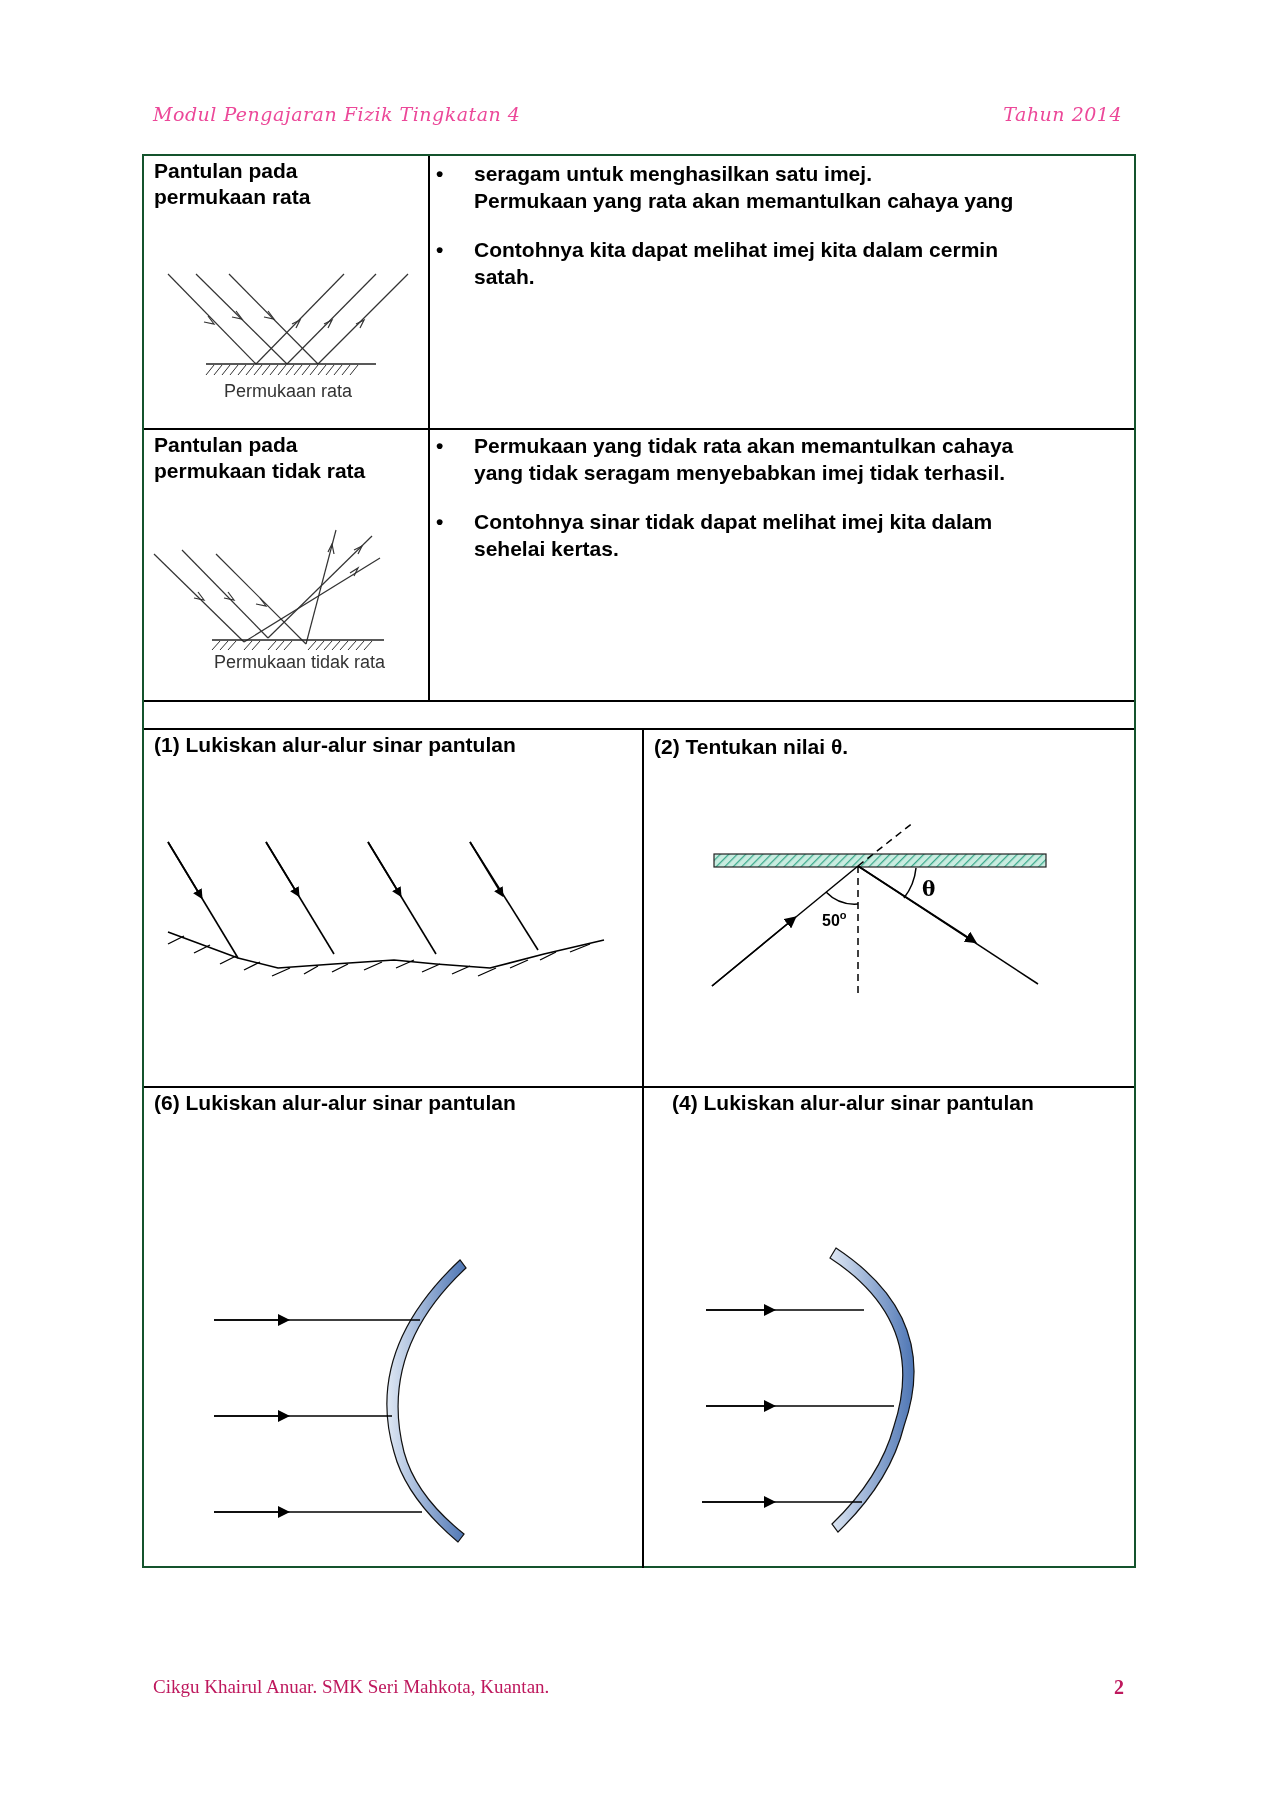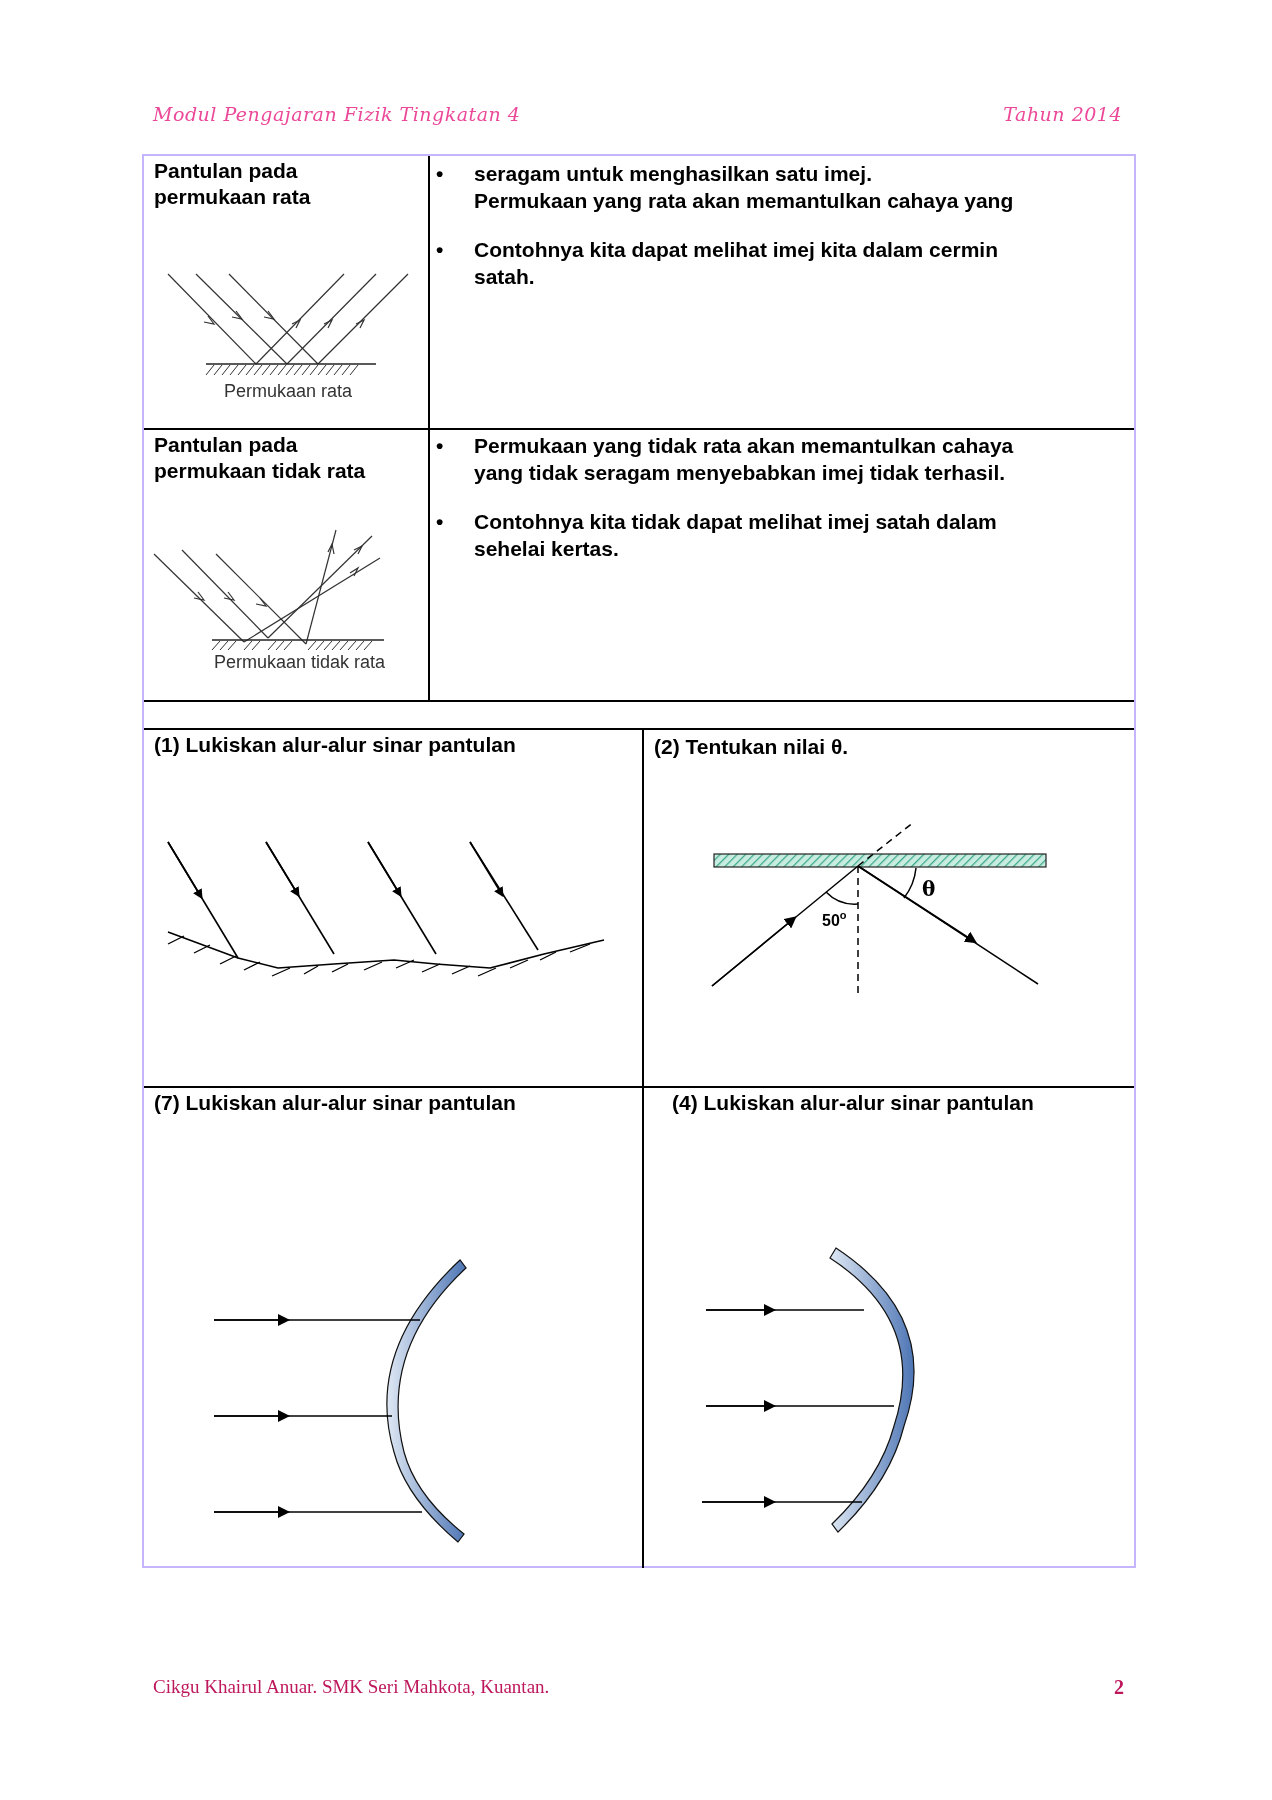--- a/index.html
+++ b/index.html
@@ -3,21 +3,21 @@
 <meta charset="utf-8">
 <style>
   html, body { margin:0; padding:0; background:#ffffff; }
   body { width:1272px; height:1800px; position:relative; overflow:hidden; font-family:"Liberation Sans", sans-serif; color:#000; }
   .hdr { position:absolute; top:103px; font-family:"DejaVu Serif", serif; font-style:italic; font-size:19px; letter-spacing:0.5px; color:#ec4899; }
   .hdr-left { left:153px; }
   .hdr-right { right:150px; }
   .ftr { position:absolute; top:1676px; font-family:Liberation Serif, serif; font-size:19px; color:#be185d; }
   .ftr-left { left:153px; }
   .ftr-right { right:148px; font-weight:bold; font-size:20px; }
-  .tbl { position:absolute; left:142px; top:154px; width:994px; height:1414px; border:2px solid #c4b5fd; box-sizing:border-box; }
+  .tbl { position:absolute; left:142px; top:154px; width:994px; height:1414px; border:2px solid #14532d; box-sizing:border-box; }
   .hline { position:absolute; left:0; right:0; height:0; border-top:2px solid #000; }
   .vline { position:absolute; width:0; border-left:2px solid #000; }
   .cell-title { position:absolute; font-weight:bold; font-size:21px; line-height:26px; }
   .bullets { position:absolute; margin:0; padding:0; list-style:none; font-weight:bold; font-size:21px; line-height:27px; }
   .bullets li { position:relative; padding-left:44px; margin-bottom:22px; }
   .bullets li .dot { position:absolute; left:6px; top:0; }
   .section-title { position:absolute; left:0; right:0; text-align:center; font-weight:bold; font-size:21px; line-height:26px; }
   .q-title { position:absolute; font-weight:bold; font-size:21px; line-height:26px; }
   svg { position:absolute; overflow:visible; }
   .cap { font-family:"Liberation Sans", sans-serif; font-size:18px; fill:#333; }
@@ -134,21 +134,21 @@
     <text class="cap" x="70" y="240">Permukaan tidak rata</text>
   </svg>
   <ul class="bullets" style="left:286px; top:276px; width:700px;">
     <li>
         <span class="dot">•</span>
         <div>Permukaan yang tidak rata akan memantulkan cahaya</div>
         <div>yang tidak seragam menyebabkan imej tidak terhasil.</div>
       </li>
     <li>
         <span class="dot">•</span>
-        <div>Contohnya kita tidak dapat melihat imej satah dalam</div>
+        <div>Contohnya sinar tidak dapat melihat imej kita dalam</div>
         <div>sehelai kertas.</div>
       </li>
   </ul>
 
 
   <div class="q-title" style="left:10px; top:576px;">(1) Lukiskan alur-alur sinar pantulan</div>
   <svg style="left:0; top:572px;" width="498" height="358">
     <defs>
       <marker id="ah" markerWidth="10" markerHeight="10" refX="5" refY="5" orient="auto" markerUnits="userSpaceOnUse">
         <path d="M0,0 L10,5 L0,10 Z" fill="#000"></path>
@@ -203,21 +203,21 @@
       <line x1="216" y1="138" x2="330" y2="212" marker-end="url(#ah2)"></line>
       <line x1="216" y1="138" x2="216" y2="270" stroke-dasharray="7,5"></line>
       <line x1="216" y1="138" x2="272" y2="94" stroke-dasharray="7,5"></line>
       <path d="M184,164 A40,40 0 0 0 216,176"></path>
       <path d="M274,140 A58,58 0 0 1 262,170"></path>
     </g>
     <text x="180" y="198" font-family="Liberation Sans, sans-serif" font-weight="bold" font-size="16" fill="#000"><tspan>50</tspan><tspan dy="-7" font-size="11">o</tspan></text>
     <text x="280" y="168" font-family="DejaVu Serif, serif" font-weight="bold" font-size="20" fill="#000">θ</text>
   </svg>
 
-  <div class="q-title" style="left:10px; top:934px;">(7) Lukiskan alur-alur sinar pantulan</div>
+  <div class="q-title" style="left:10px; top:934px;">(6) Lukiskan alur-alur sinar pantulan</div>
   <svg style="left:0; top:930px;" width="498" height="482">
     <defs>
       <linearGradient id="g3" x1="0" y1="0" x2="1" y2="0">
         <stop offset="0" stop-color="#dfe8f4"></stop>
         <stop offset="1" stop-color="#4d75b4"></stop>
       </linearGradient>
       <marker id="ah3" markerWidth="12" markerHeight="12" refX="6" refY="6" orient="auto" markerUnits="userSpaceOnUse">
         <path d="M0,0 L12,6 L0,12 Z" fill="#000"></path>
       </marker>
     </defs>

